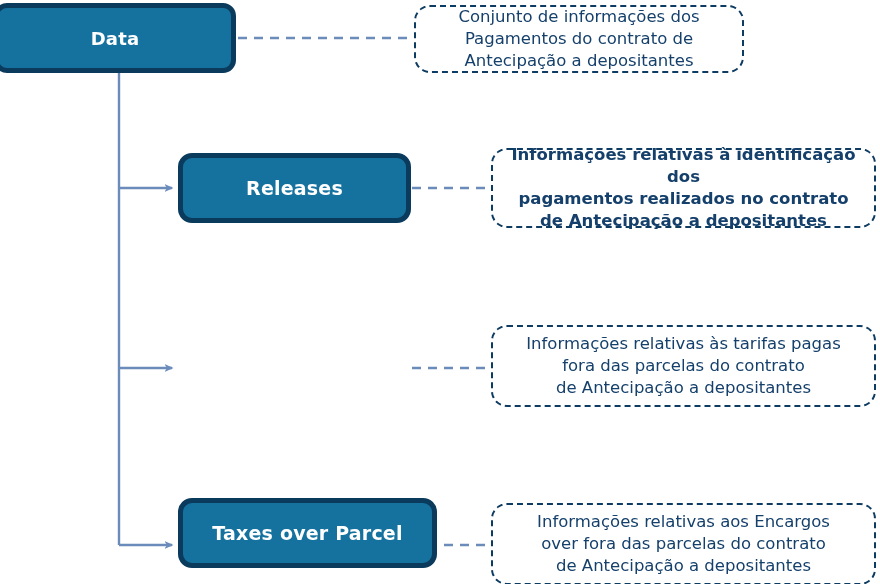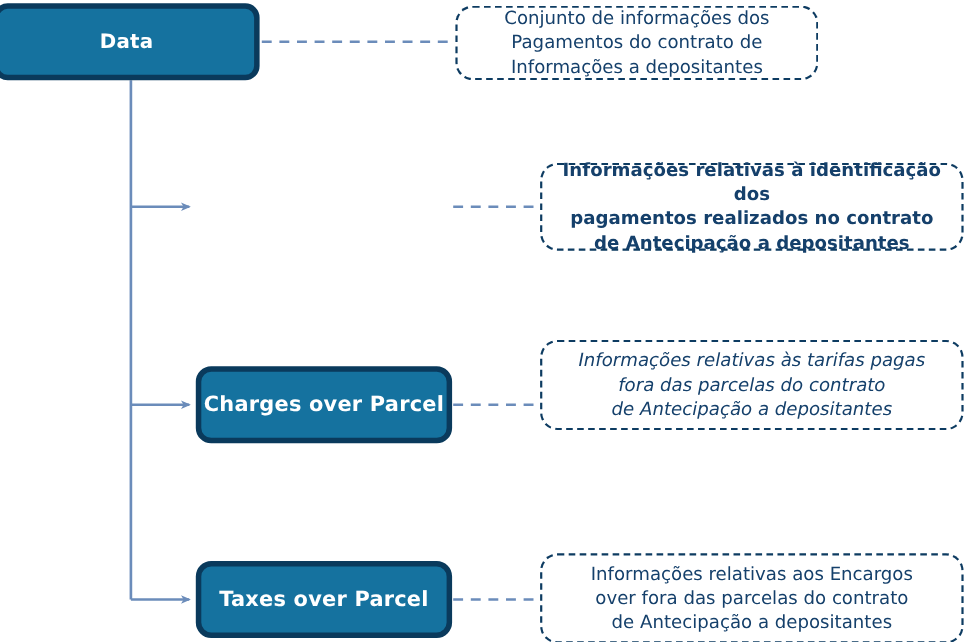--- a/index.html
+++ b/index.html
@@ -93,39 +93,39 @@
     <path d="M412,545 L492,545" stroke="#6b8cba" stroke-width="2.4" fill="none" stroke-dasharray="9 7"></path>
   </svg>
 
   <div class="node root" style="left:-6px; top:3px; width:242px; height:70px;">
     <span>Data</span>
   </div>
 
   <div class="note" style="left:414px; top:5px; width:330px; height:68px;">
     <span class="note-text">Conjunto de informações dos
 Pagamentos do contrato de
-Informações a depositantes</span>
+Antecipação a depositantes</span>
   </div>
 
+  <div class="node" style="left:178px; top:153px; width:233px; height:70px;">
+    <span>Releases</span>
+  </div>
   <div class="note" style="left:491px; top:148px; width:385px; height:80px;font-weight:bold;">
     <span class="note-text">Informações relativas à identificação dos
 pagamentos realizados no contrato
 de Antecipação a depositantes</span>
   </div>
 
-  <div class="node" style="left:178px; top:333px; width:233px; height:70px;">
-    <span>Charges over Parcel</span>
-  </div>
-  <div class="note" style="left:491px; top:309px; width:385px; height:82px;font-style:italic;">
+  <div class="note" style="left:491px; top:325px; width:385px; height:82px;">
     <span class="note-text">Informações relativas às tarifas pagas
 fora das parcelas do contrato
 de Antecipação a depositantes</span>
   </div>
 
-  <div class="node" style="left:178px; top:510px; width:233px; height:70px;">
+  <div class="node" style="left:178px; top:498px; width:259px; height:70px;">
     <span>Taxes over Parcel</span>
   </div>
   <div class="note" style="left:491px; top:503px; width:385px; height:82px;">
     <span class="note-text">Informações relativas aos Encargos
 over fora das parcelas do contrato
 de Antecipação a depositantes</span>
   </div>
 
 </div>
 

